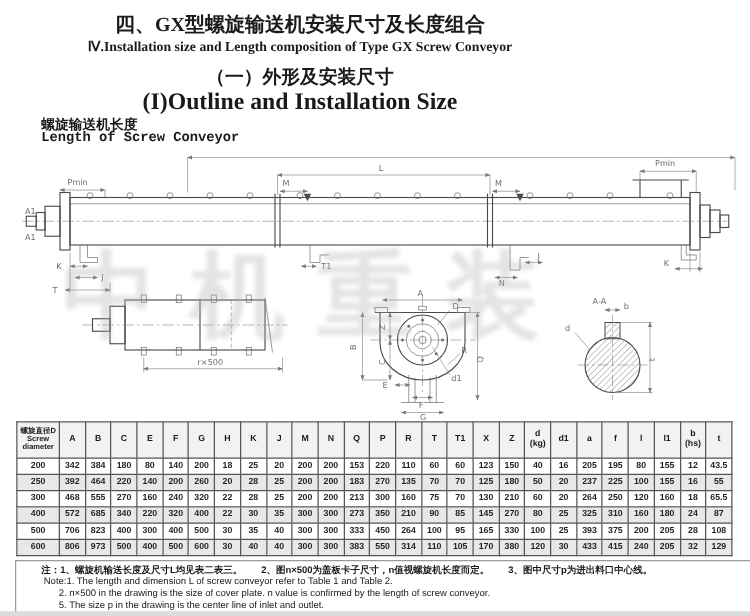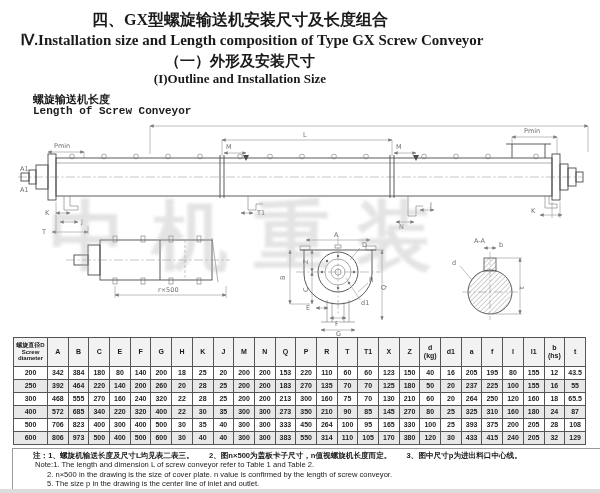--- a/index.html
+++ b/index.html
@@ -1,23 +1,23 @@
 <!DOCTYPE html>
 <html><head>
 <meta charset="utf-8">
 <style>
   html,body{margin:0;padding:0;}
   body{width:600px;height:493px;background:#ffffff;position:relative;overflow:hidden;
        font-family:"Liberation Sans",sans-serif;color:#1a1a1a;}
   .abs{position:absolute;}
   .ttl{width:480px;text-align:center;font-family:"Liberation Serif",serif;font-weight:bold;white-space:nowrap;}
   #t1{top:10px;left:0;font-size:16px;}
-  #t2{top:31px;left:12px;font-size:15px;}
+  #t2{top:31px;left:0;font-size:11px;}
   #t3{top:52px;left:0;font-size:15px;}
-  #t4{top:71px;left:0;font-size:13px;}
+  #t4{top:71px;left:0;font-size:19px;}
   .cap{left:33px;font-weight:bold;font-size:11px;font-family:Liberation Mono, monospace;}
   #cap-cn{top:92px;}
   #cap-en{top:105px;}
   #drawing{top:118px;left:0;}
   #watermark{top:186px;left:50px;font-size:76px;font-weight:bold;color:#adadad;
              opacity:.33;letter-spacing:26px;filter:blur(1.6px);font-family:"DejaVu Sans",sans-serif;
              pointer-events:none;white-space:nowrap;}
   svg text{font-family:"DejaVu Sans",sans-serif;font-size:6.5px;fill:#6e6e6e;}
   .out{stroke:#4a4a4a;stroke-width:.9;fill:none;}
   .thin{stroke:#6a6a6a;stroke-width:.55;fill:none;}

